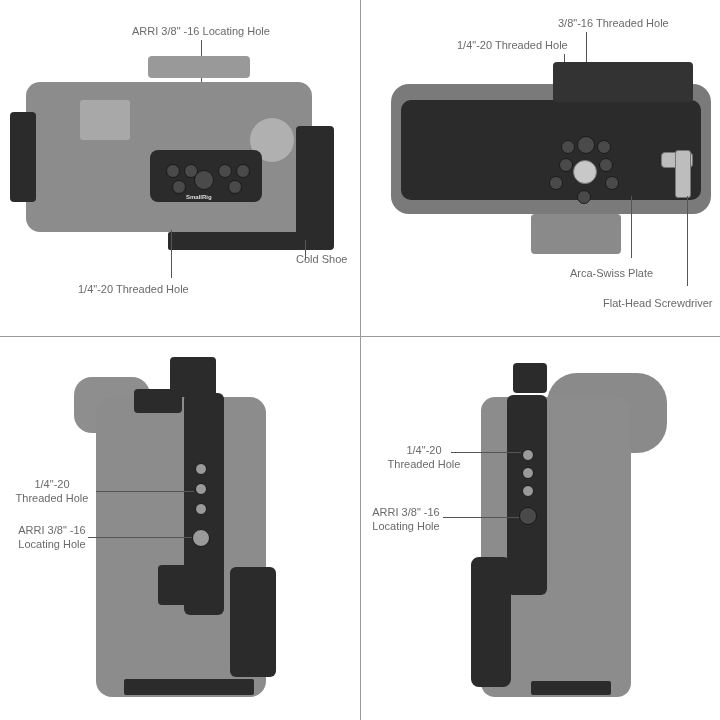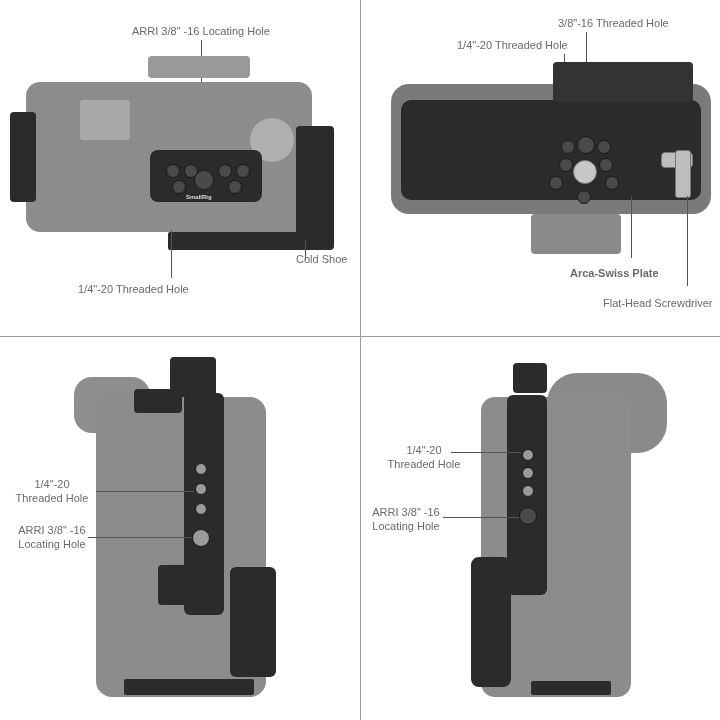--- a/index.html
+++ b/index.html
@@ -70,21 +70,21 @@
   <div class="screw" style="left:212px;top:160px;width:22px;height:22px;"></div>
   <div class="hole" style="left:238px;top:158px;width:12px;height:12px;"></div>
   <div class="hole" style="left:188px;top:176px;width:12px;height:12px;"></div>
   <div class="hole" style="left:244px;top:176px;width:12px;height:12px;"></div>
   <div class="hole" style="left:216px;top:190px;width:12px;height:12px;"></div>
 
   <div class="screw" style="left:300px;top:152px;width:30px;height:14px;border-radius:4px;background:#bdbdbd;"></div>
   <div class="screw" style="left:314px;top:150px;width:14px;height:46px;border-radius:3px;background:#bdbdbd;"></div>
 
   <div class="leader" style="left:270px;top:196px;width:1px;height:62px;"></div>
-  <div class="label" style="left:209px;top:266px;font-weight:bold;">Arca-Swiss Plate</div>
+  <div class="label" style="left:209px;top:266px;">Arca-Swiss Plate</div>
   <div class="leader" style="left:326px;top:196px;width:1px;height:90px;"></div>
   <div class="label" style="left:242px;top:296px;">Flat-Head Screwdriver</div>
 </div>
 
 <div class="quad" style="left:0;top:337px;">
   <div class="cam" style="left:74px;top:40px;width:76px;height:56px;border-radius:18px;background:#8e8e8e;"></div>
   <div class="cam" style="left:96px;top:60px;width:170px;height:300px;border-radius:16px;"></div>
 
   <div class="cage" style="left:170px;top:20px;width:46px;height:40px;"></div>
   <div class="cage" style="left:134px;top:52px;width:48px;height:24px;"></div>

